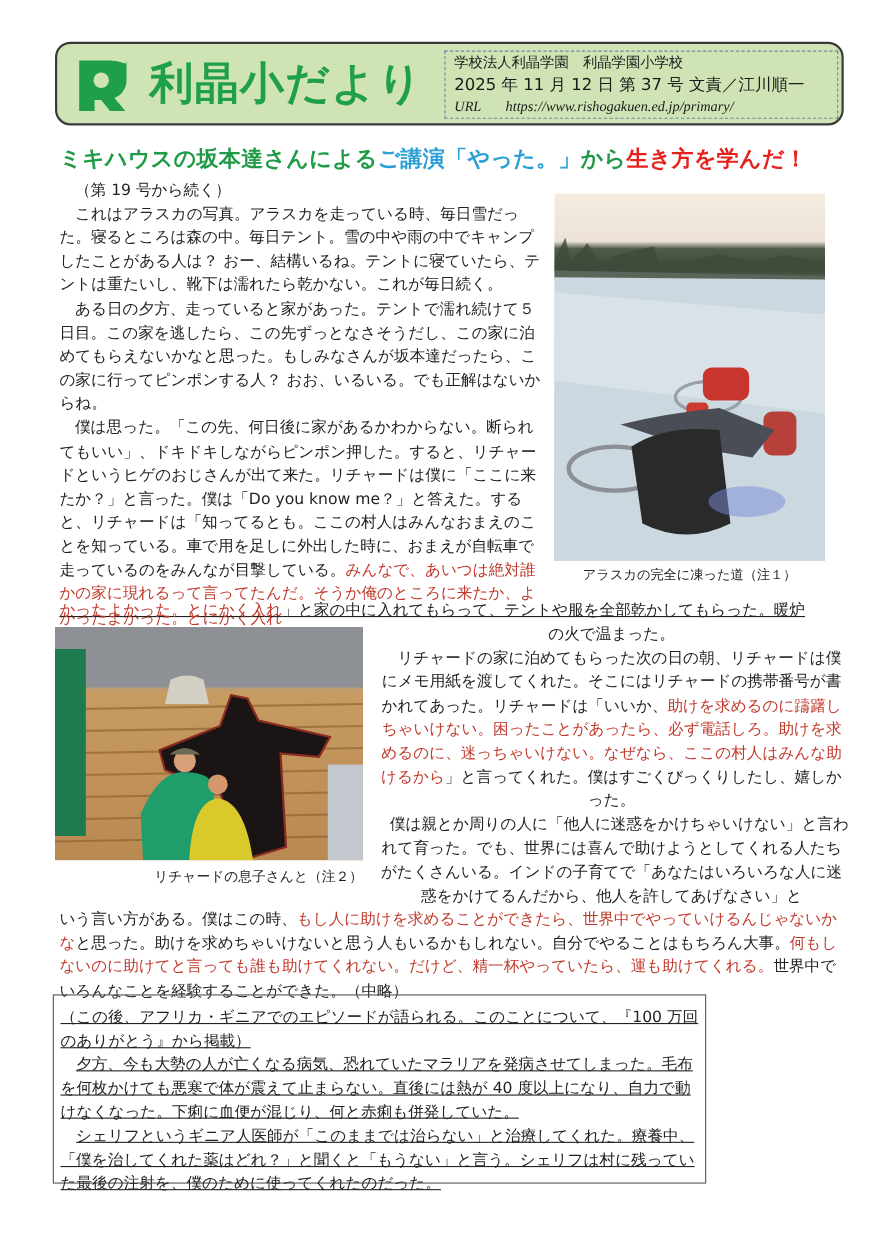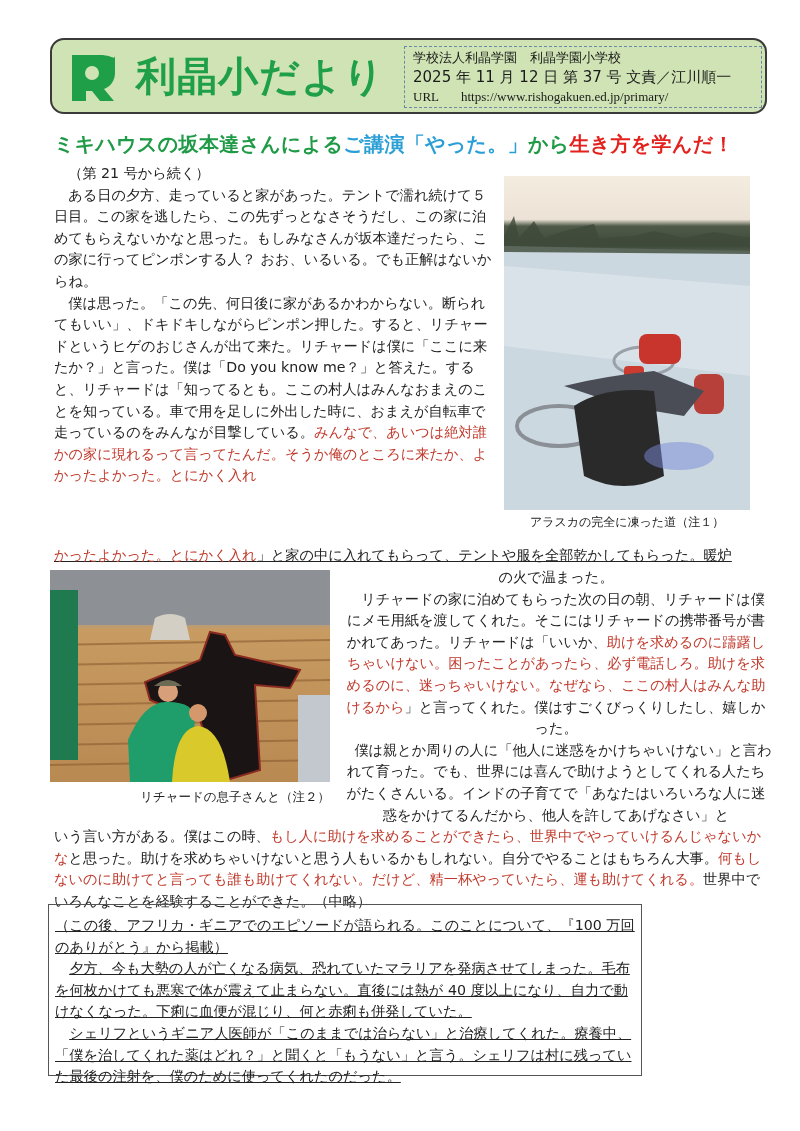--- a/index.html
+++ b/index.html
@@ -13,21 +13,21 @@
   .logo-r { position: absolute; left: 16px; top: 11px; width: 48px; height: 52px; }
   .title {
     position: absolute; left: 84px; top: 10px; font-size: 40px; font-weight: bold;
     color: #1fa048; letter-spacing: 1px; line-height: 52px;
   }
   .info-box {
     position: absolute; left: 352px; top: 6px; width: 358px; height: 62px;
     border: 1.5px dashed #6b8aa8; padding: 1px 8px;
     font-size: 13px; line-height: 19.5px; color: #1b1b1b;
   }
-  .info-box .url-line { font-family: "Liberation Serif", serif; font-size: 13px; }
+  .info-box .url-line { font-family: "Liberation Serif", serif; font-size: 13px; font-style: italic; }
   .info-box .url-line span.u { margin-right: 22px; }
 
   .headline {
     position: absolute; left: 54px; top: 131px; width: 720px;
     font-size: 20px; font-weight: bold; white-space: nowrap; line-height: 26px; letter-spacing: 0.3px;
   }
   .hl-green { color: #1f9a46; }
   .hl-blue { color: #2a9fd6; }
   .hl-red { color: #e3221d; }
 
@@ -76,21 +76,22 @@
       <span class="u">URL</span><span>https://www.rishogakuen.ed.jp/primary/</span>
     </div>
   </div>
 </div>
 
 <div class="headline">
   <span class="hl-green">ミキハウスの坂本達さんによる</span><span class="hl-blue">ご講演「やった。」</span><span class="hl-green">から</span><span class="hl-red">生き方を学んだ！</span>
 </div>
 
 <div class="col-top body-text">
-  <div class="para">（第 21 号から続く）</div>
+  <div class="para">（第 19 号から続く）</div>
+  <div class="para">これはアラスカの写真。アラスカを走っている時、毎日雪だった。寝るところは森の中。毎日テント。雪の中や雨の中でキャンプしたことがある人は？ おー、結構いるね。テントに寝ていたら、テントは重たいし、靴下は濡れたら乾かない。これが毎日続く。</div>
   <div class="para">ある日の夕方、走っていると家があった。テントで濡れ続けて５日目。この家を逃したら、この先ずっとなさそうだし、この家に泊めてもらえないかなと思った。もしみなさんが坂本達だったら、この家に行ってピンポンする人？ おお、いるいる。でも正解はないからね。</div>
   <div class="para"><span>僕は思った。「この先、何日後に家があるかわからない。断られてもいい」、ドキドキしながらピンポン押した。すると、リチャードというヒゲのおじさんが出て来た。リチャードは僕に「ここに来たか？」と言った。僕は「Do you know me？」と答えた。すると、リチャードは「知ってるとも。ここの村人はみんなおまえのことを知っている。車で用を足しに外出した時に、おまえが自転車で走っているのをみんなが目撃している。</span><span class="red">みんなで、あいつは絶対誰かの家に現れるって言ってたんだ。そうか俺のところに来たか、よかったよかった。とにかく入れ</span></div>
 </div>
 
 <div class="photo1">
   <svg width="246" height="334" viewBox="0 0 246 334">
     <polygon points="0,70 246,75 246,334 0,334" fill="#cbd8e0"></polygon>
     <polygon points="0,90 246,110 246,200 0,170" fill="#dfe7ec" opacity="0.7"></polygon>
     <g opacity="0.8">
       <path d="M0 60 L10 40 L15 62 L30 45 L40 62 L60 55 L90 48 L95 62 L130 60 L150 55 L180 62 L210 56 L246 62 L246 78 L0 76 Z" fill="#3f4a3a"></path>

